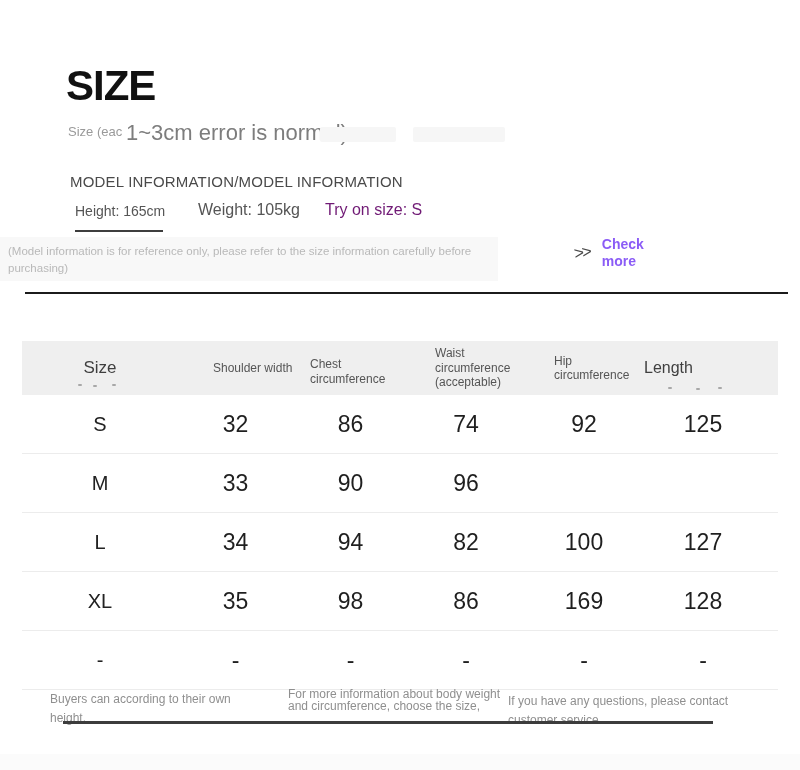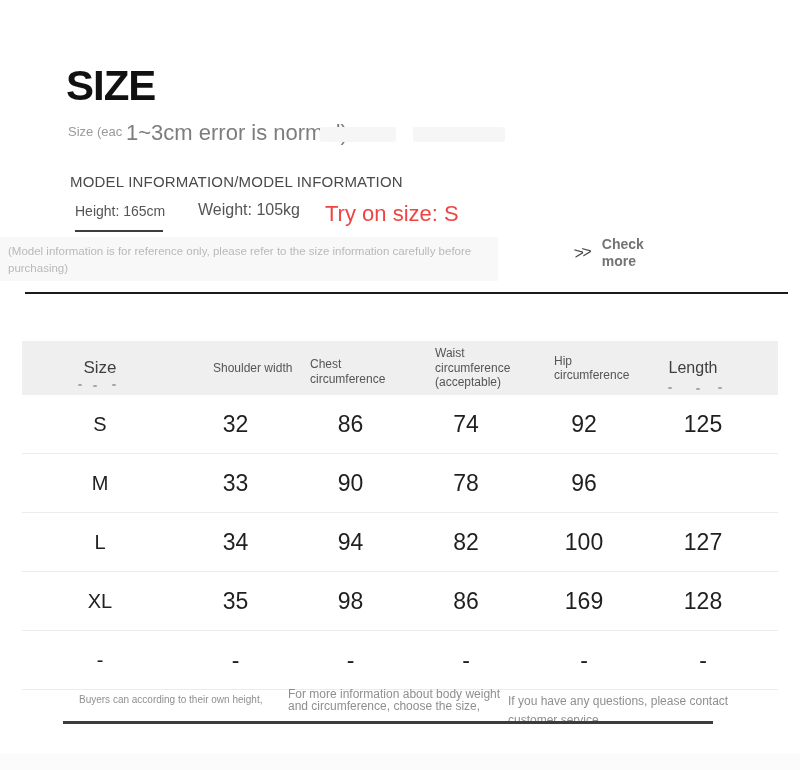--- a/index.html
+++ b/index.html
@@ -16,56 +16,56 @@
   .subtitle-main{left:126px;top:120px;font-size:22px;color:#7d7d7d;}
   .remnant{background:#f6f6f6;border-radius:2px;}
   .remnant-a{left:320px;top:127px;width:76px;height:15px;}
   .remnant-b{left:413px;top:127px;width:92px;height:15px;}
 
   
   .model-heading{left:70px;top:173px;font-size:15px;color:#4a4a4a;letter-spacing:.2px;}
   .stat{color:#555;}
   .stat-height{left:75px;top:203px;font-size:14px;}
   .stat-weight{left:198px;top:201px;font-size:16px;}
-  .stat-tryon{left:325px;top:201px;font-size:22px;color:#ef4444;}
+  .stat-tryon{left:325px;top:201px;font-size:16px;color:#701a75;}
   .height-underline{left:75px;top:230px;width:88px;height:2px;background:#3d3d3d;}
 
   .disclaimer-band{left:0;top:237px;width:498px;height:44px;background:#f8f8f8;}
   .disclaimer{left:8px;top:243px;width:502px;font-size:11.5px;line-height:17px;color:#b9b9b9;}
 
   
   .check-more{left:574px;top:236px;display:flex;align-items:center;gap:12px;cursor:pointer;}
   .check-more-icon{font-size:17px;color:#4a4a4a;letter-spacing:-2px;transform:rotate(-9deg);display:inline-block;}
-  .check-more-label{width:54px;font-size:14px;font-weight:bold;color:#737373;line-height:17px;}
+  .check-more-label{width:54px;font-size:14px;font-weight:bold;color:#8b5cf6;line-height:17px;}
 
   .top-divider{left:25px;top:292px;width:763px;height:2px;background:#1b1b1b;}
 
   
   .size-table{left:22px;top:341px;width:756px;}
   .t-row{display:grid;grid-template-columns:156px 115px 115px 116px 120px 134px;align-items:center;}
   .t-head{height:54px;background:#efefef;}
   .t-data{height:58px;border-bottom:1px solid #ececec;}
   .hcell{display:flex;align-items:center;height:100%;}
   .hcell span{font-size:12px;line-height:14.5px;color:#555;}
   .h-size{justify-content:center;}
   .h-size span{font-size:17px;color:#3f3f3f;}
   .h-shoulder{padding-left:22px;justify-content:flex-end;}  .h-shoulder span{width:80px;}
   .h-chest{padding-left:17px;margin-top:7px;}     .h-chest span{width:88px;}
   .h-waist{padding-left:5px;margin-left:22px;}      .h-waist span{width:111px;}
   .h-hip{padding-left:25px;justify-content:flex-end;}       .h-hip span{width:90px;}
-  .h-length{justify-content:center;padding-right:36px;}
+  .h-length{padding-right:36px;}
   .h-length span{font-size:16px;color:#3f3f3f;}
   .vcell{text-align:center;font-size:23px;color:#1f1f1f;}
   .vcell.size-label{font-size:20px;color:#222;}
   .vcell.last{padding-right:16px;}
   .dash{position:absolute;background:#a8a8a8;height:2px;width:4px;border-radius:1px;}
 
   
   .note{color:#8f8f8f;}
-  .note-1{left:79px;top:690px;width:215px;font-size:10px;line-height:19px;}
+  .note-1{left:50px;top:690px;width:215px;font-size:12px;line-height:19px;}
   .note-2{left:288px;top:688px;width:218px;font-size:12px;line-height:12px;}
   .note-3{left:508px;top:692px;width:238px;font-size:12px;line-height:19px;}
   .bottom-underline{left:63px;top:721px;width:650px;height:3px;background:#3c3c3c;}
   .bottom-strip{left:0;top:754px;width:800px;height:16px;background:#fbfbfb;}
 </style>
 </head>
 <body>
 
 <div class="abs page-title">SIZE</div>
 <div class="abs subtitle-prefix">Size (eac</div>
@@ -125,21 +125,20 @@
     <div class="vcell">86</div>
     <div class="vcell">74</div>
     <div class="vcell">92</div>
     <div class="vcell last">125</div>
   </div>
 
   <div class="t-row t-data">
     <div class="vcell size-label">M</div>
     <div class="vcell">33</div>
     <div class="vcell">90</div>
-    <div class="vcell">78</div>
     <div class="vcell">96</div>
   </div>
 
   <div class="t-row t-data">
     <div class="vcell size-label">L</div>
     <div class="vcell">34</div>
     <div class="vcell">94</div>
     <div class="vcell">82</div>
     <div class="vcell">100</div>
     <div class="vcell last">127</div>

